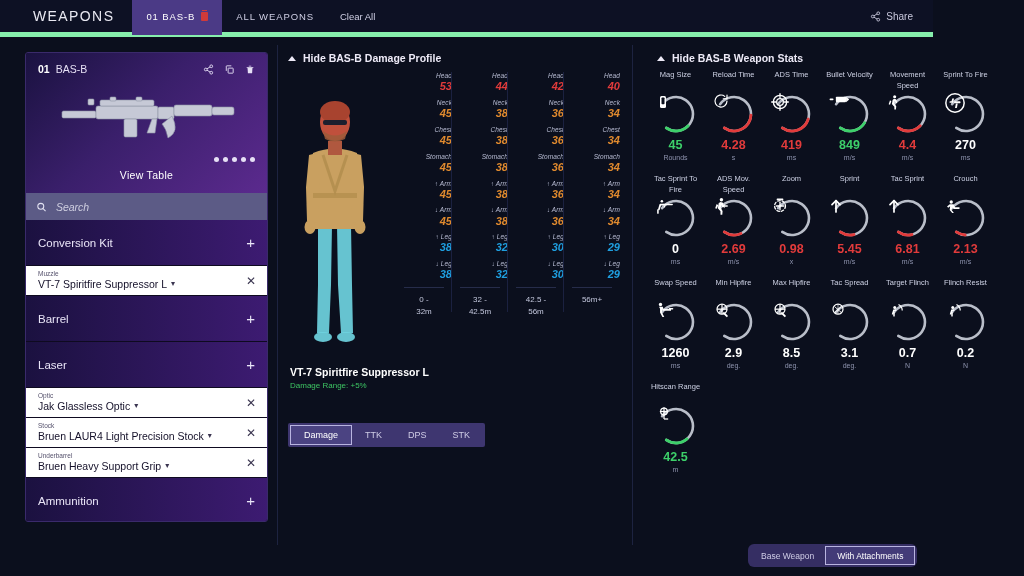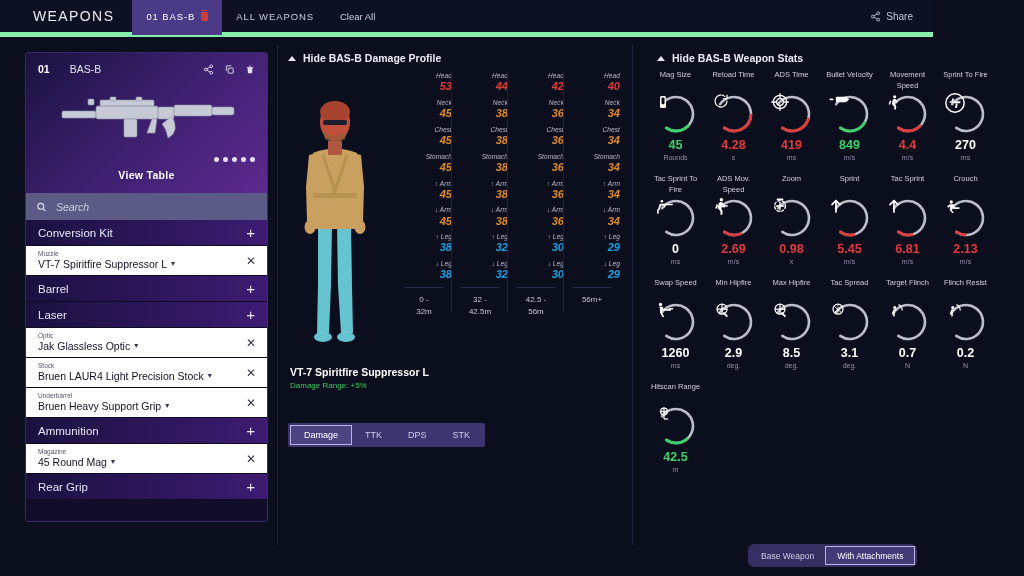--- a/index.html
+++ b/index.html
@@ -52,48 +52,48 @@
     background:#120d28;
     border:1px solid #3a2a6b;
     border-radius:3px;
     overflow:hidden;
   }
   .wcard {
     position:relative; height:140px;
     background:linear-gradient(135deg,#1a1240 0%,#3a1f6b 45%,#5b2a8e 100%);
   }
   .wcard-head {
-    display:flex; align-items:center; padding:10px 12px 0 12px;gap:14px;
+    display:flex; align-items:center; padding:10px 12px 0 12px;
   }
   .wnum { font-size:10.5px; font-weight:bold; color:#fff; }
   .wname { font-size:10.5px; color:#e6e0f5; margin-left:6px; }
   .wicons { margin-left:auto; display:flex; gap:10px; align-items:center; }
   .wicons svg { display:block; }
   .gun-wrap { position:absolute; left:0; right:0; top:26px; height:72px;
     display:flex; align-items:center; justify-content:center; }
   .dots { position:absolute; right:12px; top:104px; display:flex; gap:4px; }
   .dots i { width:5px;height:5px;border-radius:50%;background:#e6e0f5;display:block; }
   .viewtable {
     position:absolute; left:0; right:0; bottom:12px; text-align:center;
-    font-size:10.5px; font-weight:bold; color:#ffffff; letter-spacing:0.3px;
+    font-size:10.5px; font-weight:normal; color:#ffffff; letter-spacing:0.3px;
     cursor:pointer;
   }
   .searchrow {
     height:27px; background:#5c5b86; display:flex; align-items:center;
     padding:0 10px; gap:9px;
   }
   .searchrow input {
     background:transparent;border:none;outline:none;
     font-family:"Liberation Sans",sans-serif;
     font-size:10.5px; font-style:italic; color:#dcdcf0; width:100%;
   }
   .searchrow input::placeholder{ color:#cfcfe0; font-style:italic; }
 
   .slot {
-    height:26px; display:flex; align-items:center; padding:0 12px;
+    height:46px; display:flex; align-items:center; padding:0 12px;
     font-size:11.5px; cursor:pointer;
     border-bottom:1px solid #0e0a20;
   }
   .slot.empty {
     background:linear-gradient(90deg,#1b1140 0%,#3d1b72 100%);
     color:#e9e5f7;
   }
   .slot.empty .plus { margin-left:auto; font-size:15px; color:#e9e5f7; line-height:1; }
   .slot.filled {
     background:#ffffff; color:#16122c; height:30px;

